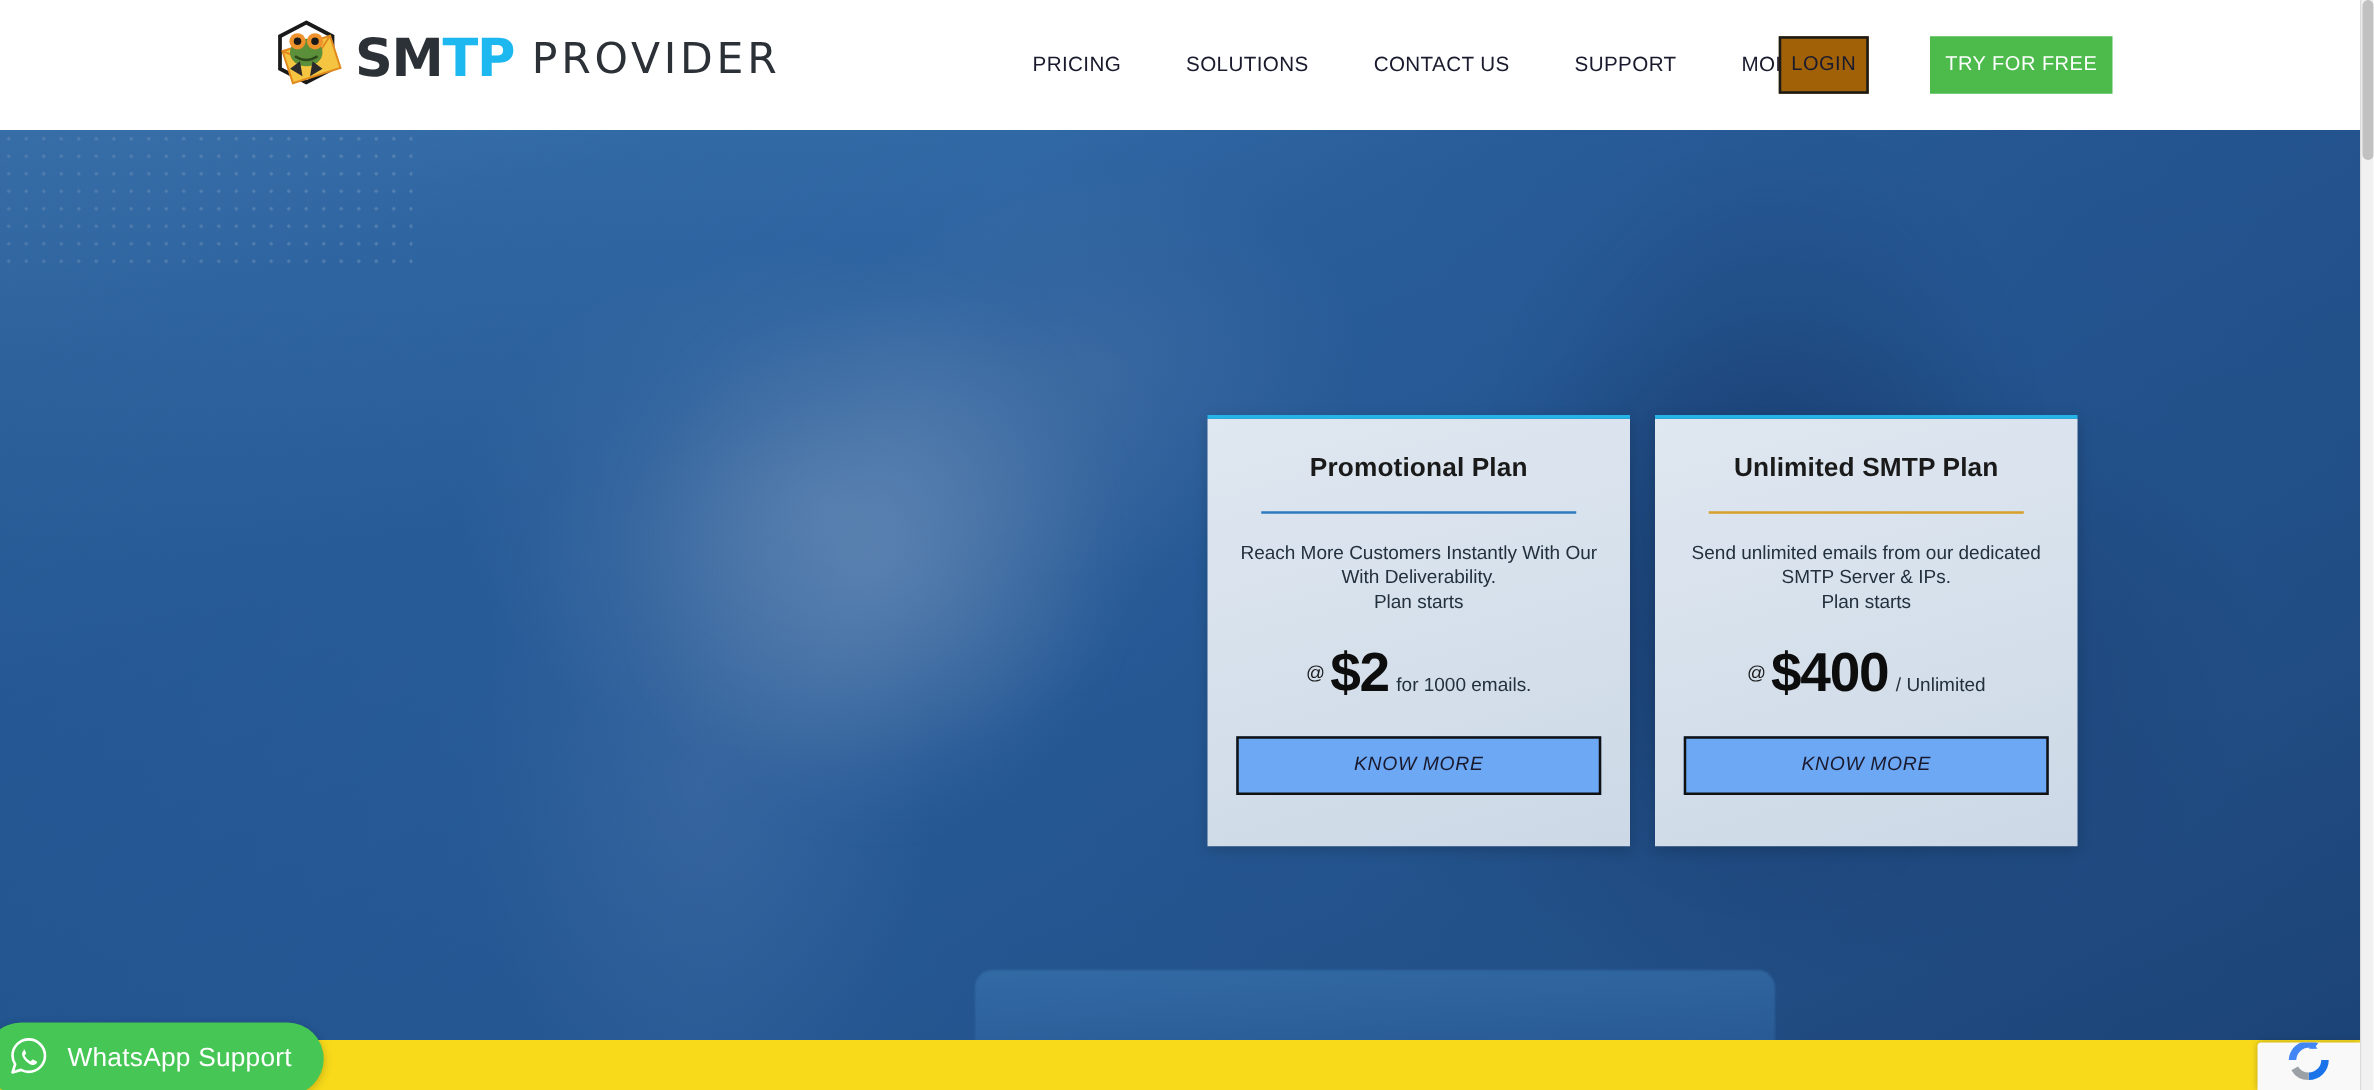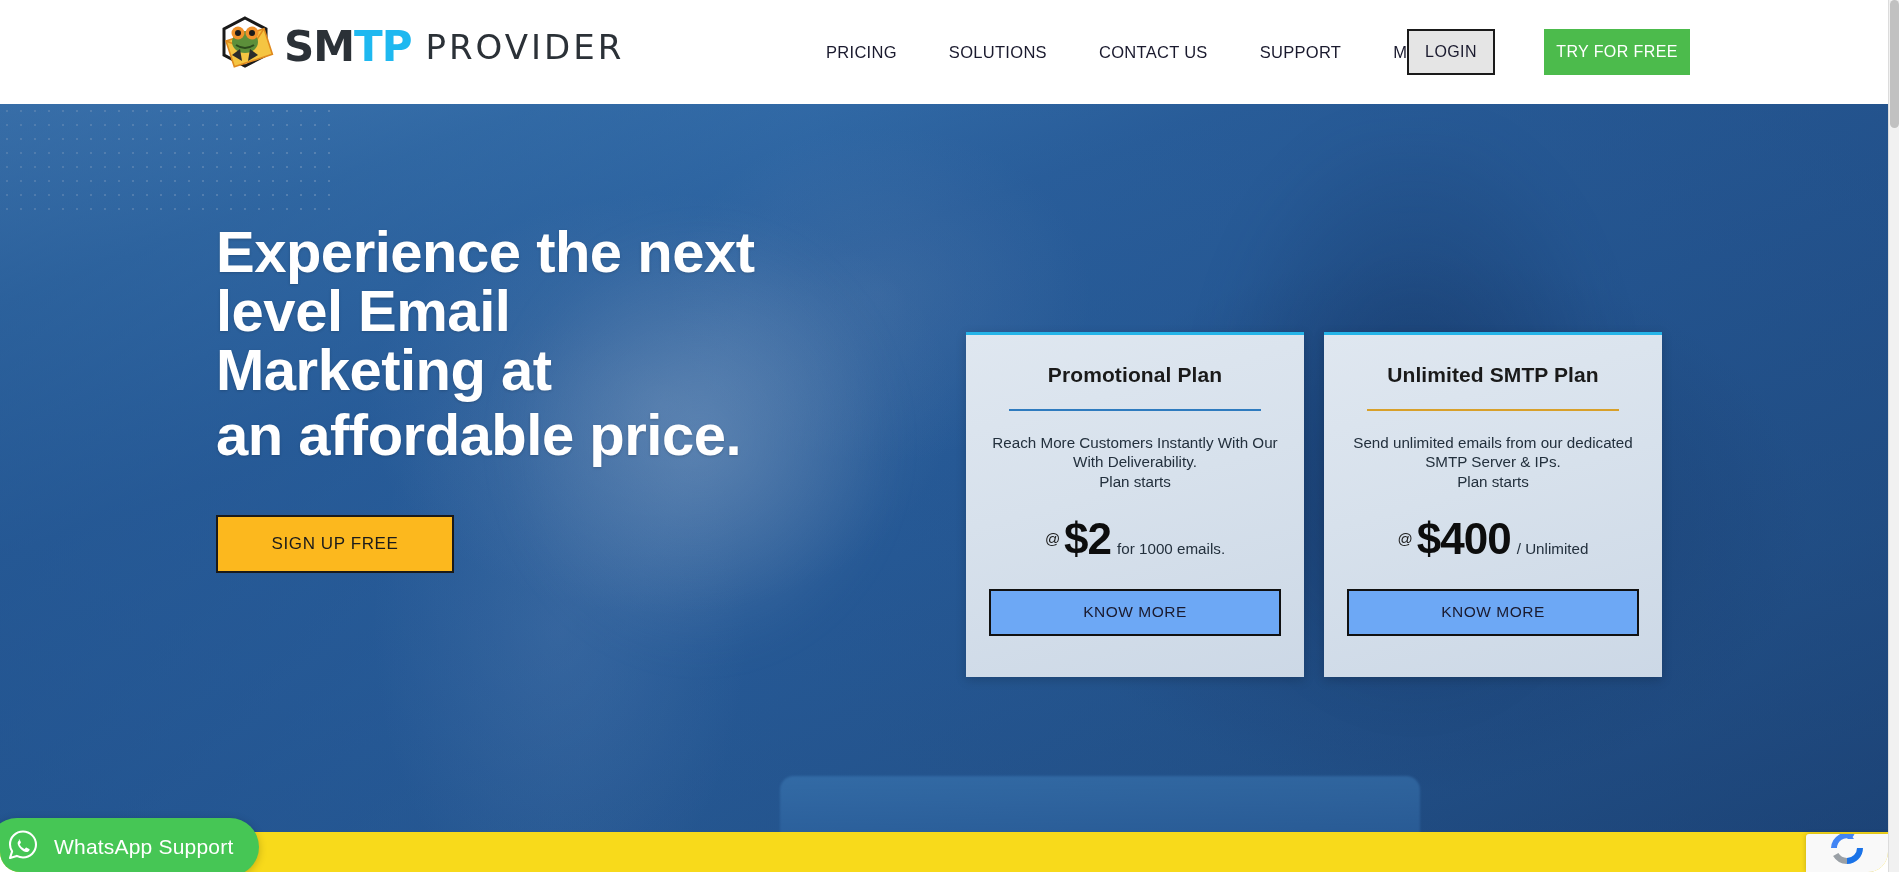--- a/index.html
+++ b/index.html
@@ -5,21 +5,21 @@
   * { margin:0; padding:0; box-sizing:border-box; }
   html, body {
     width:1899px; height:872px;
     overflow:hidden;
     font-family:"Liberation Sans", sans-serif;
     background:#ffffff;
   }
   #page { position:relative; width:1899px; height:872px; overflow:hidden; background:#fff; }
 
   
-  #viewport { position:absolute; left:0; top:0; width:1888px; height:872px; overflow:hidden;border-radius:20px; }
+  #viewport { position:absolute; left:0; top:0; width:1888px; height:872px; overflow:hidden; }
 
   
   #header {
     position:absolute; left:0; top:0; width:1888px; height:104px;
     background:#ffffff; z-index:20;
   }
   #header-inner {
     position:relative; width:100%; height:100%;
   }
 
@@ -40,21 +40,21 @@
   }
 
   
   #nav { position:absolute; left:800px; top:0; height:104px; display:flex; align-items:center; }
   .nav-item {
     font-size:16.5px; color:#1a1a2e; letter-spacing:0.3px;
     padding:0 26px; cursor:pointer; white-space:nowrap;
   }
   #nav-actions { position:absolute; right:198px; top:0; height:104px; display:flex; align-items:center; gap:9px; }
   #btn-login {
-    width:88px; height:46px; border:2px solid #1a1a1a; background:#e5e5e5;
+    width:72px; height:46px; border:2px solid #1a1a1a; background:#a16207;
     color:#1a1a2e; font-size:16px; letter-spacing:0.4px;
     display:flex; align-items:center; justify-content:center; cursor:pointer;
   }
   #btn-try {
     width:146px; height:46px; background:#4cbb4c; border:none;
     color:#ffffff; font-size:16px; letter-spacing:0.4px;
     display:flex; align-items:center; justify-content:center; cursor:pointer;margin-left:40px;
   }
 
   
@@ -135,21 +135,21 @@
     text-align:center; width:300px;
   }
   .card-price { margin-top:26px; display:flex; align-items:baseline; justify-content:center; }
   .price-at { font-size:15px; color:#1a1a1a; margin-right:4px; align-self:center; }
   .price-amt { font-size:44px; font-weight:700; color:#0d0d0d; letter-spacing:-1px; line-height:1; }
   .price-unit { font-size:15.2px; color:#23303d; margin-left:6px; }
   .card-cta {
     margin-top:28px; width:292px; height:47px;
     background:#6da8f5; border:2px solid #111111;
     color:#1a1a2e; font-size:15.5px; letter-spacing:0.5px;
-    display:flex; align-items:center; justify-content:center; cursor:pointer;
+    display:flex; align-items:center; justify-content:center; cursor:pointer;font-style:italic;
   }
 
   
   #yellow-band {
     position:absolute; left:0; top:832px; width:1888px; height:40px;
     background:#f8da1b; z-index:8;
   }
 
   
   #whatsapp {
@@ -231,29 +231,20 @@
 
     <section id="hero">
       <div id="hero-photo">
         <div id="hero-fig-hair"></div>
         <div id="hero-fig-right"></div>
         <div id="hero-laptop"></div>
       </div>
       <div id="hero-dots"></div>
       <div id="hero-tint"></div>
 
-      <div id="hero-copy">
-        <h1 id="hero-title">
-          <span class="hl">Experience the next</span>
-          <span class="hl">level Email</span>
-          <span class="hl">Marketing at</span>
-          <span class="hl last">an affordable price.</span>
-        </h1>
-        <button id="btn-signup">SIGN UP FREE</button>
-      </div>
 
       <div id="cards">
 
         <div class="card">
           <div class="card-title">Promotional Plan</div>
           <div class="card-rule blue"></div>
           <div class="card-desc">
             <div>Reach More Customers Instantly With Our</div>
             <div>With Deliverability.</div>
             <div>Plan starts</div>

